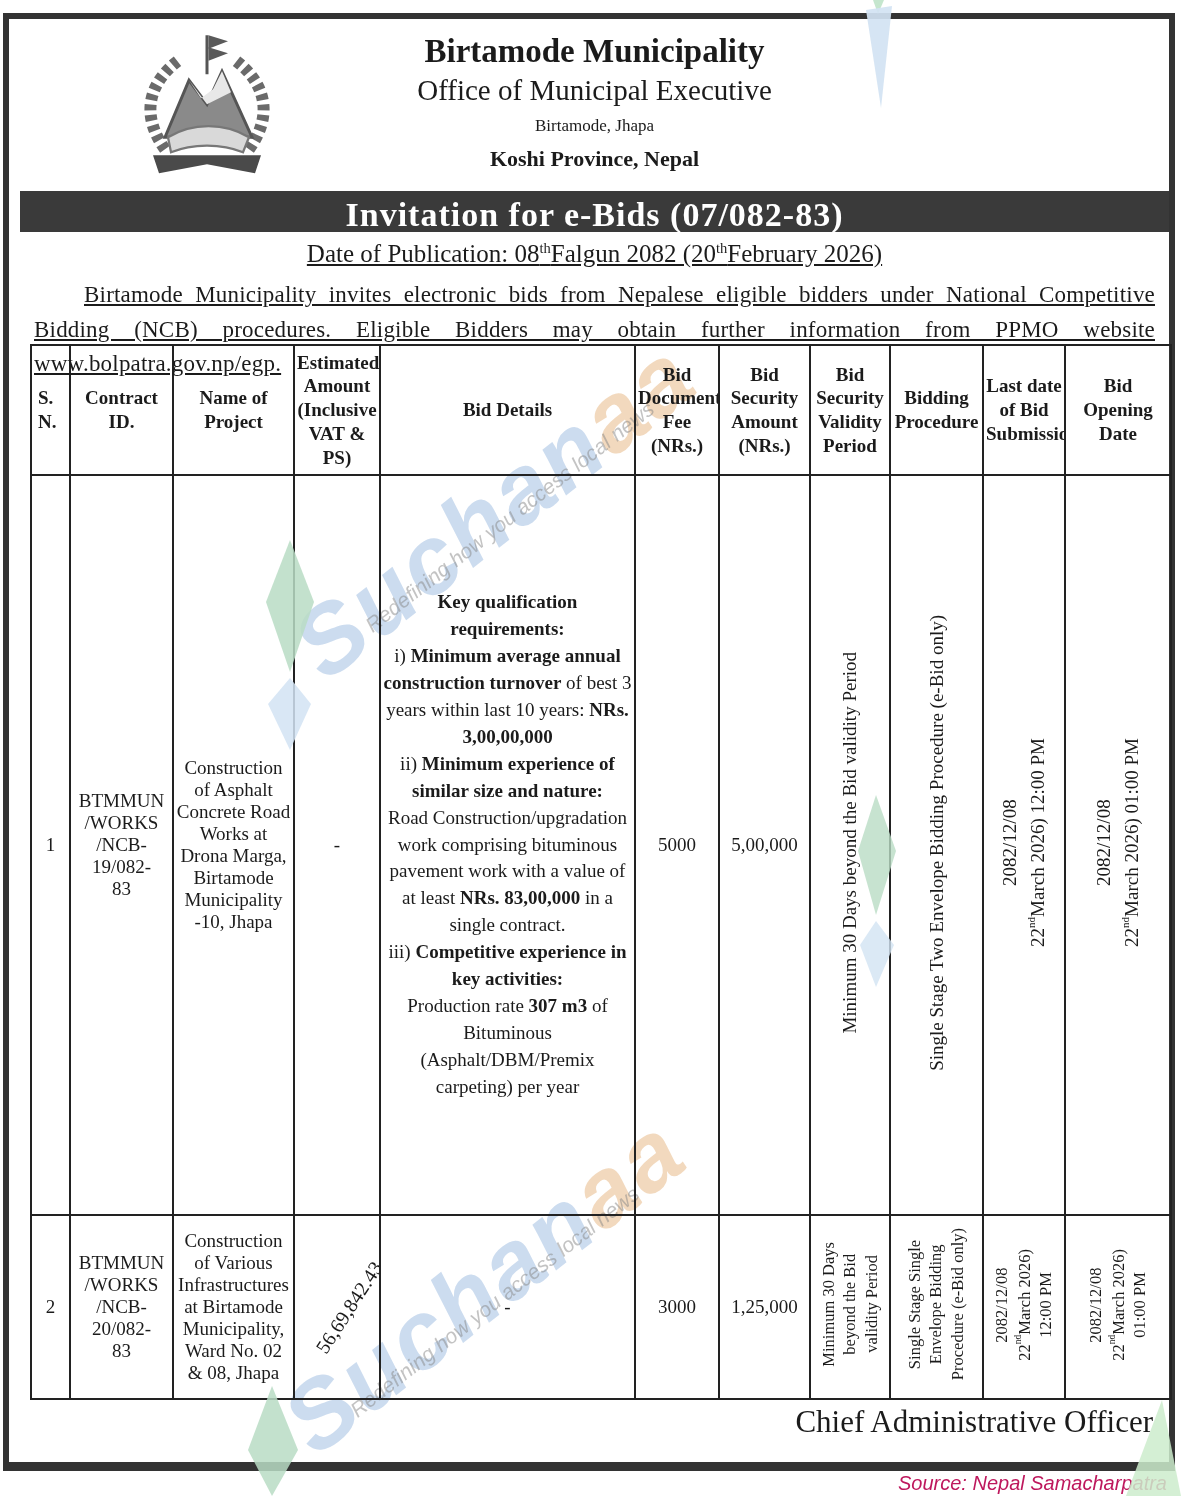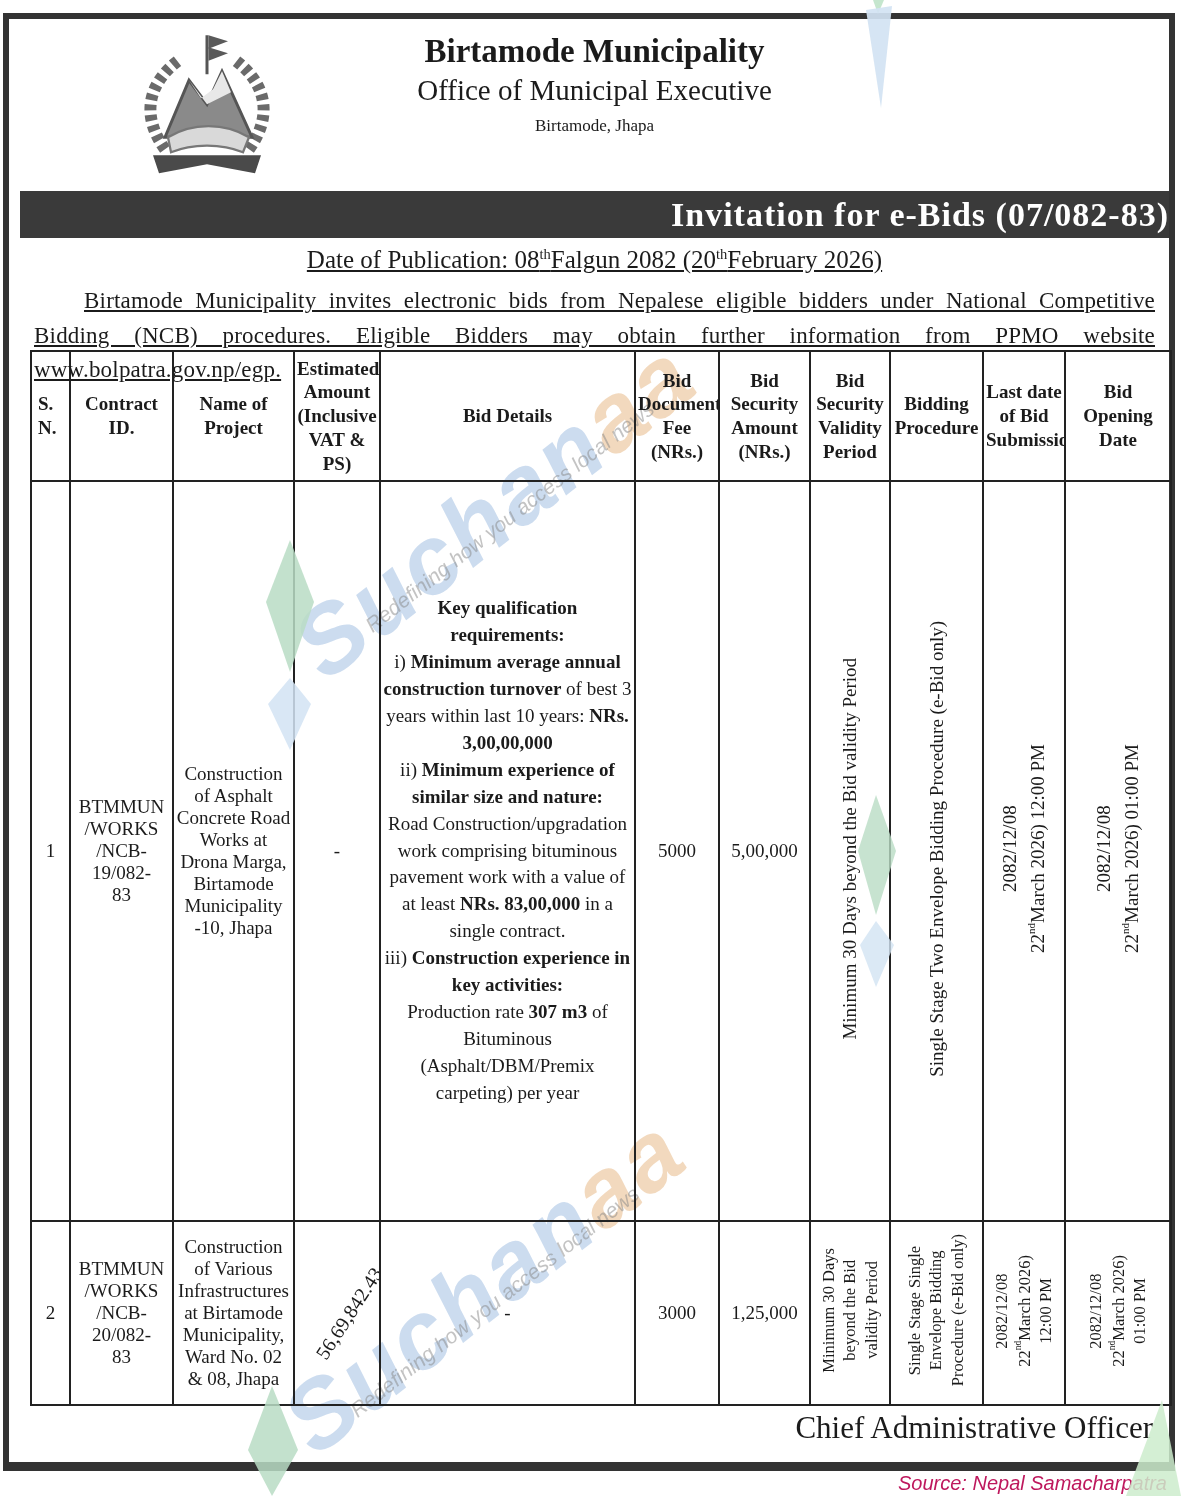--- a/index.html
+++ b/index.html
@@ -29,21 +29,21 @@
   }
   
   .hdr { position:relative; height:172px; text-align:center; }
   .hdr .logo { position:absolute; left:112px; top:10px; }
   .hdr-l1 { font-size:33px; font-weight:bold; padding-top:12px; line-height:40px; }
   .hdr-l2 { font-size:29px; font-weight:normal; line-height:38px; }
   .hdr-l3 { font-size:17px; font-weight:normal; line-height:34px; }
   .hdr-l4 { font-size:22px; font-weight:bold; line-height:32px; }
   
   .banner {
-    height:47px; background:#3a3a3a; color:#ffffff; text-align:right;
+    height:41px; background:#3a3a3a; color:#ffffff; text-align:center;
     font-size:34px; font-weight:bold; line-height:47px; letter-spacing:1px;
   }
   
   .pub { height:112px;text-decoration:underline; }
   .pub-date { text-align:center; font-size:25px; padding-top:8px; }
   .intro {
     margin-top:10px; padding:0 14px; font-size:23px; text-align:justify;
     text-indent:50px; line-height:1.5; letter-spacing:0.2px;
   }
   sup { font-size:0.58em; }
@@ -117,20 +117,21 @@
       <path d="M22,80 C6,58 10,36 32,20" fill="none" stroke="#6a6a6a" stroke-width="8" stroke-dasharray="4,3"></path>
       <path d="M78,80 C94,58 90,36 68,20" fill="none" stroke="#6a6a6a" stroke-width="8" stroke-dasharray="4,3"></path>
       <path d="M22,72 L38,34 L50,50 L60,28 L80,72 Z" fill="#8a8a8a" stroke="#555" stroke-width="2"></path>
       <path d="M38,34 L46,46 L54,40 L60,28 L66,42 L50,50 Z" fill="#e8e8e8"></path>
       <path d="M24,72 C40,62 62,62 78,72 L74,82 C60,76 40,76 26,82 Z" fill="#d9d9d9" stroke="#777" stroke-width="1.5"></path>
       <path d="M14,84 L86,84 L82,96 L50,90 L18,96 Z" fill="#4a4a4a"></path>
     </svg>
     <div class="hdr-l1">Birtamode Municipality</div>
     <div class="hdr-l2">Office of Municipal Executive</div>
     <div class="hdr-l3">Birtamode, Jhapa</div>
+    <div class="hdr-l4">Koshi Province, Nepal</div>
   </div>
 
   <div class="banner">Invitation for e-Bids (07/082-83)</div>
 
   <div class="pub">
     <div class="pub-date"><span>Date of Publication: 08</span><sup>th</sup><span>Falgun 2082 (20</span><sup>th</sup><span>February 2026)</span></div>
     <div class="intro">Birtamode Municipality invites electronic bids from Nepalese eligible bidders under National Competitive Bidding (NCB) procedures. Eligible Bidders may obtain further information from PPMO website www.bolpatra.gov.np/egp.</div>
   </div>
 
   <table class="bids">
@@ -167,21 +168,21 @@
 /WORKS
 /NCB-
 19/082-
 83</td>
       <td>Construction of Asphalt Concrete Road Works at Drona Marga, Birtamode Municipality -10, Jhapa</td>
       <td>-</td>
       <td class="c-details pre"><b>Key qualification requirements:</b><span>
 i) </span><b>Minimum average annual construction turnover</b><span> of best 3 years within last 10 years: </span><b>NRs. 3,00,00,000</b><span>
 ii) </span><b>Minimum experience of similar size and nature:</b><span>
 Road Construction/upgradation work comprising bituminous pavement work with a value of at least </span><b>NRs. 83,00,000</b><span> in a single contract.
-iii) </span><b>Construction experience in key activities:</b><span>
+iii) </span><b>Competitive experience in key activities:</b><span>
 Production rate </span><b>307 m3</b><span> of Bituminous (Asphalt/DBM/Premix carpeting) per year</span></td>
       <td>5000</td>
       <td>5,00,000</td>
       <td class="rot"><span class="v">Minimum 30 Days beyond the Bid validity Period</span></td>
       <td class="rot"><span class="v">Single Stage Two Envelope Bidding Procedure (e-Bid only)</span></td>
       <td class="rot"><span class="v"><span>2082/12/08
 22</span><sup>nd</sup><span>March 2026) 12:00 PM</span></span></td>
       <td class="rot"><span class="v"><span>2082/12/08
 22</span><sup>nd</sup><span>March 2026) 01:00 PM</span></span></td>
     </tr>

